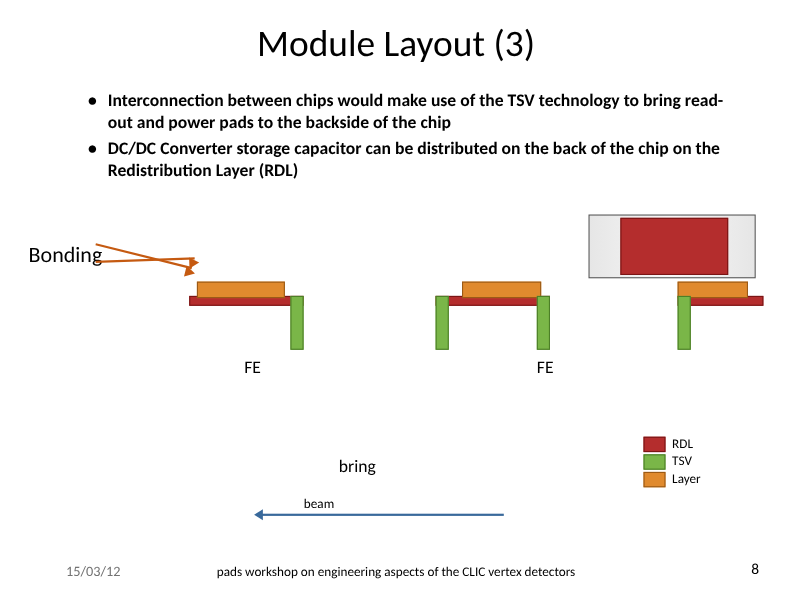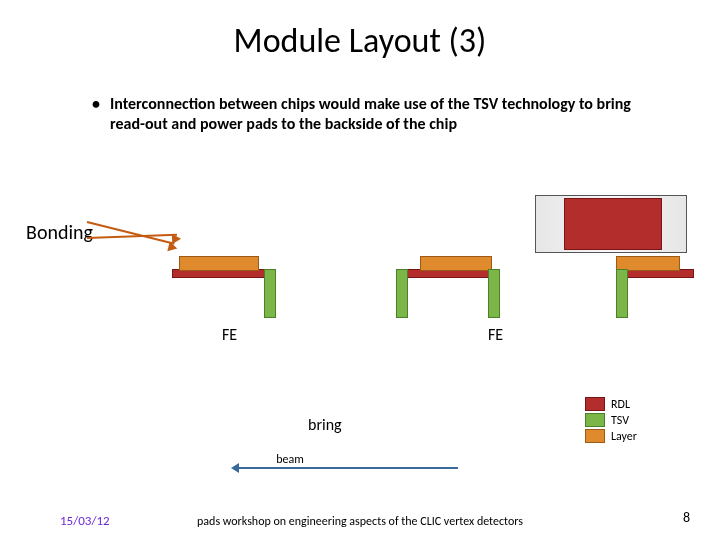--- a/index.html
+++ b/index.html
@@ -1,29 +1,29 @@
 <!DOCTYPE html>
 <html><head>
 <meta charset="utf-8">
 <style>
 html,body{margin:0;padding:0;width:720px;height:540px;background:#fff;font-family:Calibri,Arial,sans-serif;color:#000;overflow:hidden}
 .slide{position:relative;width:720px;height:540px}
 .title{position:absolute;top:20px;left:0;width:720px;text-align:center;font-size:34px;font-weight:400}
 .bullets{position:absolute;top:82px;left:80px;width:580px;font-size:16px;font-weight:700;line-height:1.25}
-.bullets ul{margin:12px;padding:0;list-style:none}
+.bullets ul{margin:0;padding:0;list-style:none}
 .bullets li{position:relative;padding-left:18px;margin-bottom:4px}
 .bullets li:before{content:"•";position:absolute;left:0;top:0}
 .bonding{position:absolute;top:220px;left:26px;font-size:20px}
 .fe1{position:absolute;top:325px;left:222px;font-size:16px}
 .fe2{position:absolute;top:325px;left:488px;font-size:16px}
 .sensor{position:absolute;top:415px;left:308px;font-size:16px}
 .beam{position:absolute;top:452px;left:0;width:580px;text-align:center;font-size:12px}
 .beam-arrow{position:absolute;top:467px;left:234px;width:224px;height:2px;background:#39699b}
 .beam-arrow:before{content:"";position:absolute;left:-8px;top:-4px;border:5px solid transparent;border-right:8px solid #39699b}
-.date{position:absolute;bottom:12px;left:60px;font-size:13px;color:#6d28d9}
+.date{position:absolute;bottom:12px;left:60px;font-size:13px;color:#737373}
 .footer{position:absolute;bottom:12px;left:0;width:720px;text-align:center;font-size:12px;color:#000}
 .pagenum{position:absolute;bottom:14px;right:30px;font-size:14px;color:#000}
 
 
 .sh{position:absolute}
 .rdl{background:#b42d2d;border:1px solid #7a1515}
 .tsv{background:#7ab648;border:1px solid #4c7f27}
 .pad{background:#e08a2e;border:1px solid #9b5a16}
 
 
@@ -40,20 +40,21 @@
 </style>
 </head>
 <body>
 <div class="slide">
 
 <div class="title">Module Layout (3)</div>
 
 <div class="bullets">
 <ul>
 <li>Interconnection between chips would make use of the TSV technology to bring read-out and power pads to the backside of the chip</li>
+<li>DC/DC Converter storage capacitor can be distributed on the back of the chip on the Redistribution Layer (RDL)</li>
 </ul>
 </div>
 
 <div class="bonding">Bonding</div>
 
 <div class="arr" style="top:221px;left:87px;width:90px;transform:rotate(14deg);transform-origin:left center"><span></span></div>
 <div class="arr" style="top:237px;left:87px;width:90px;transform:rotate(-2deg);transform-origin:left center"></div>
 
 <div class="sh cap" style="top:195px;left:535px;width:150px;height:56px"></div>
 <div class="sh rdl" style="top:198px;left:564px;width:96px;height:50px"></div>

